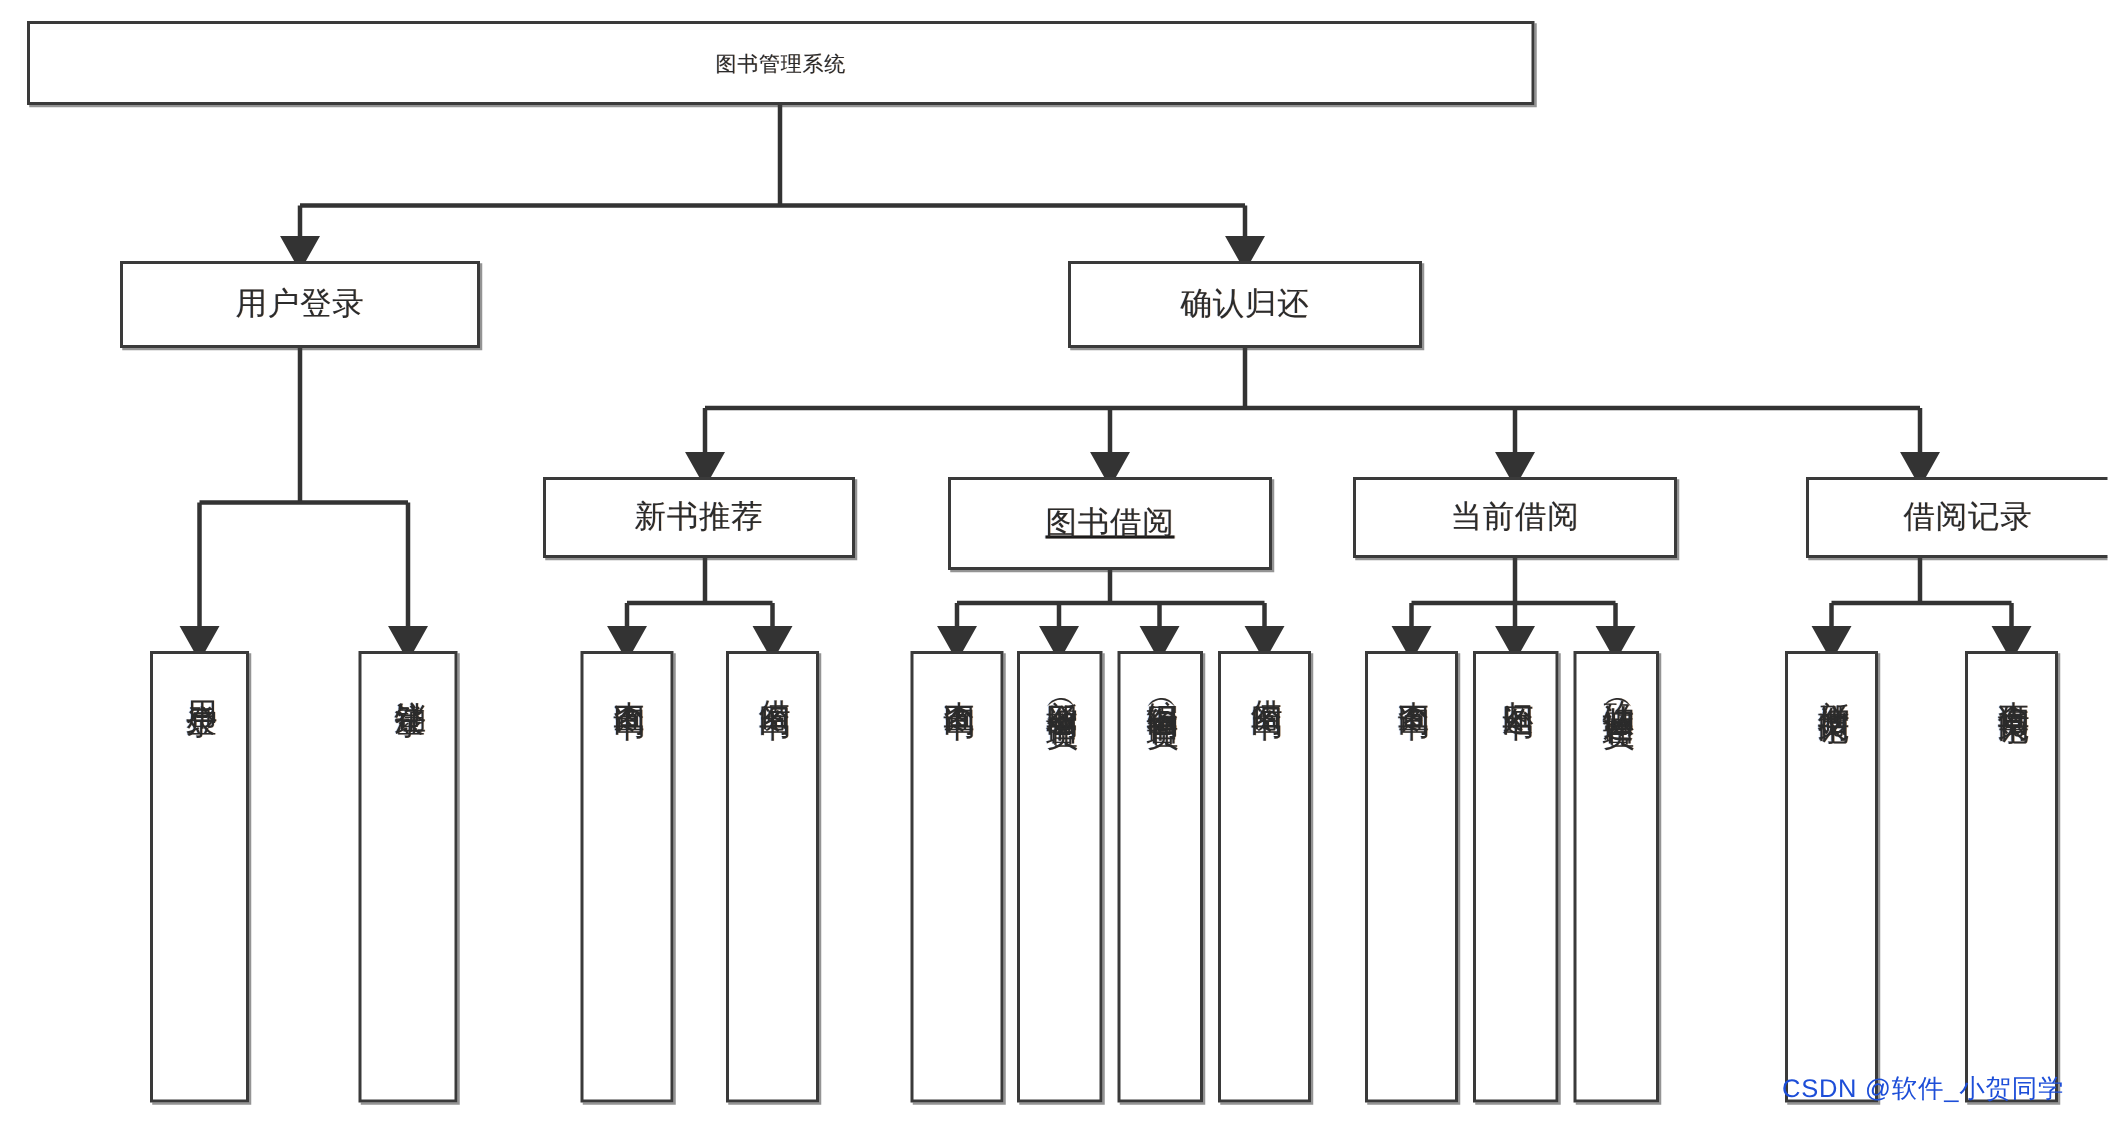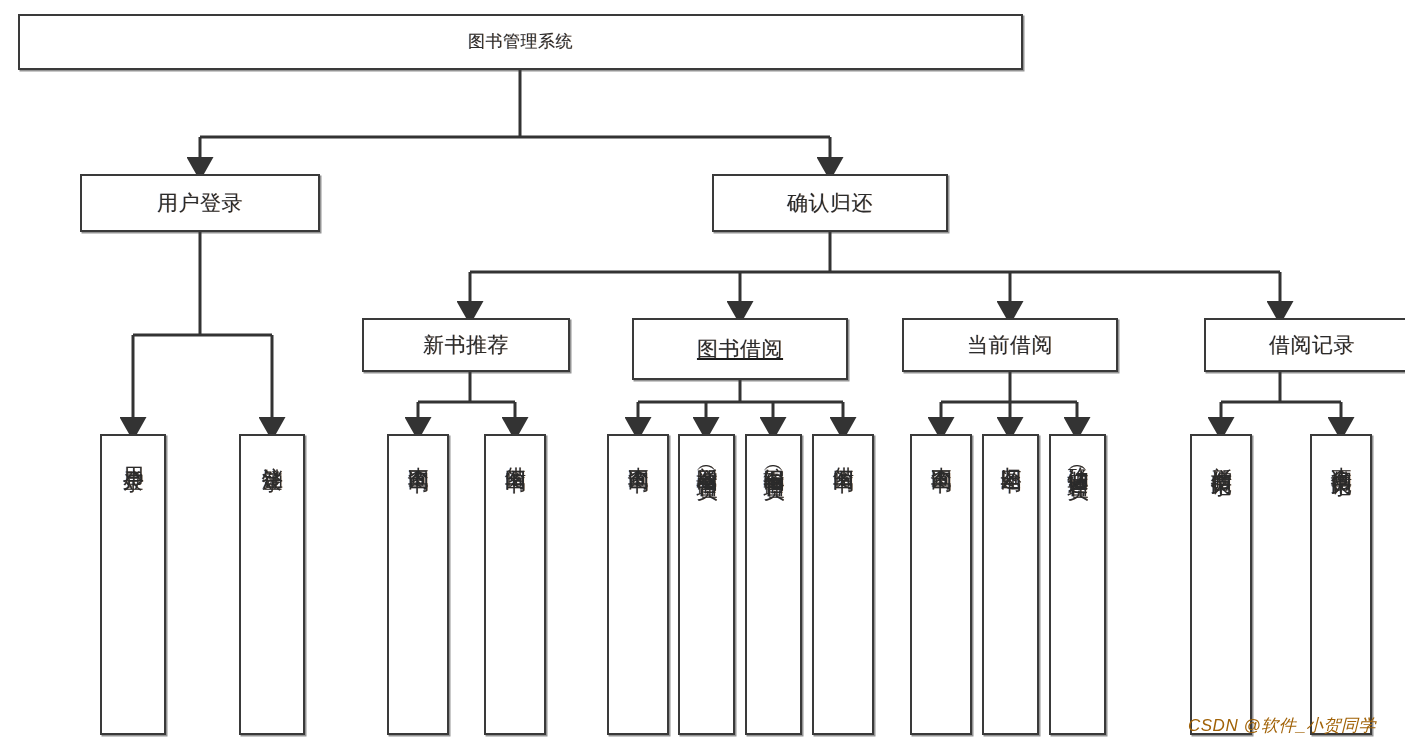--- a/index.html
+++ b/index.html
@@ -40,43 +40,42 @@
     box-shadow: 1.5px 1.5px 0 0 rgba(60,60,60,0.55);
   }
   .node .label {
     font-size: 21px;
     line-height: 1.15;
     letter-spacing: 0.5px;
     color: #2b2b2b;
     white-space: nowrap;
     text-shadow: 0.4px 0 rgba(200,120,40,0.35), -0.4px 0 rgba(90,140,220,0.30);
   }
-  .node.root .label { font-size: 17px; }
+  .node.root .label { font-size: 14px; }
   .node.leaf {
     align-items: flex-start;
     padding-top: 14px;
   }
   .node.leaf .label {
     writing-mode: vertical-rl;
     text-orientation: upright;
     white-space: normal;
     font-size: 21px;
     line-height: 1.28;
     letter-spacing: 2px;
     max-height: 100%;
   }
   .watermark {
     position: absolute;
     left: 1188px;
     top: 714px;
     font-size: 17px;
-    color: #a16207;
+    color: #1d4ed8;
     white-space: nowrap;
     letter-spacing: 0.5px;
-    font-style: italic;
   }
 </style>
 </head>
 <body>
 
 <div id="diagram-root">
 
   <svg class="connectors" viewBox="0 0 1405 747" preserveAspectRatio="none" aria-hidden="true">
     <defs>
       <marker id="arrow" markerWidth="9" markerHeight="9" refX="1" refY="4.5" orient="auto" markerUnits="strokeWidth">

